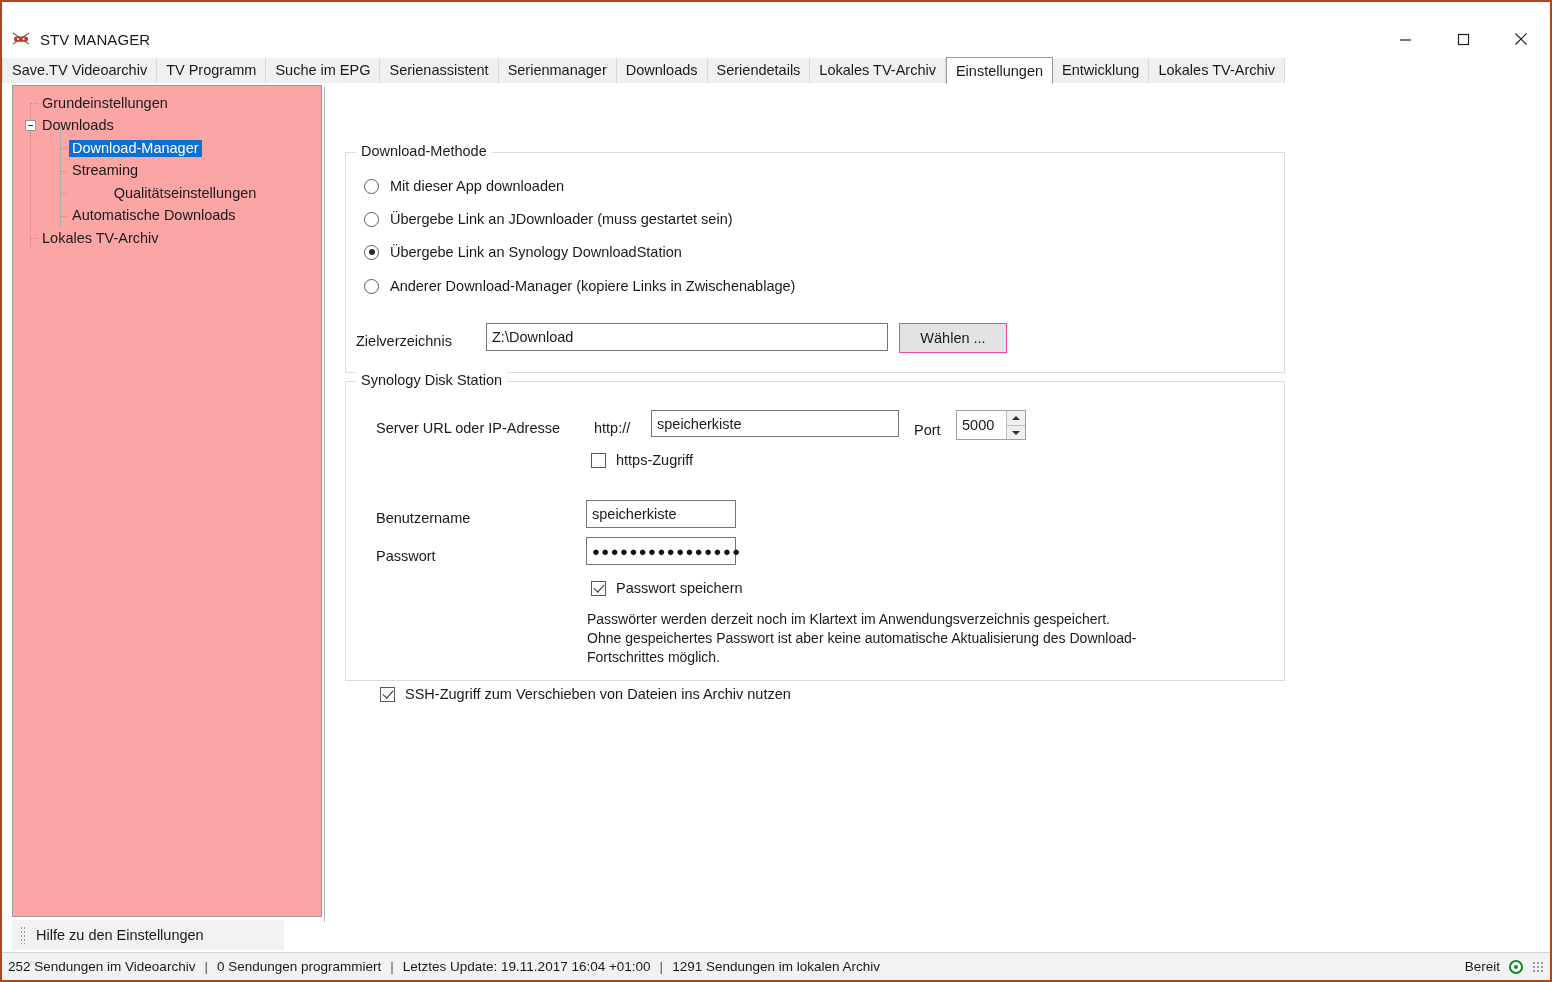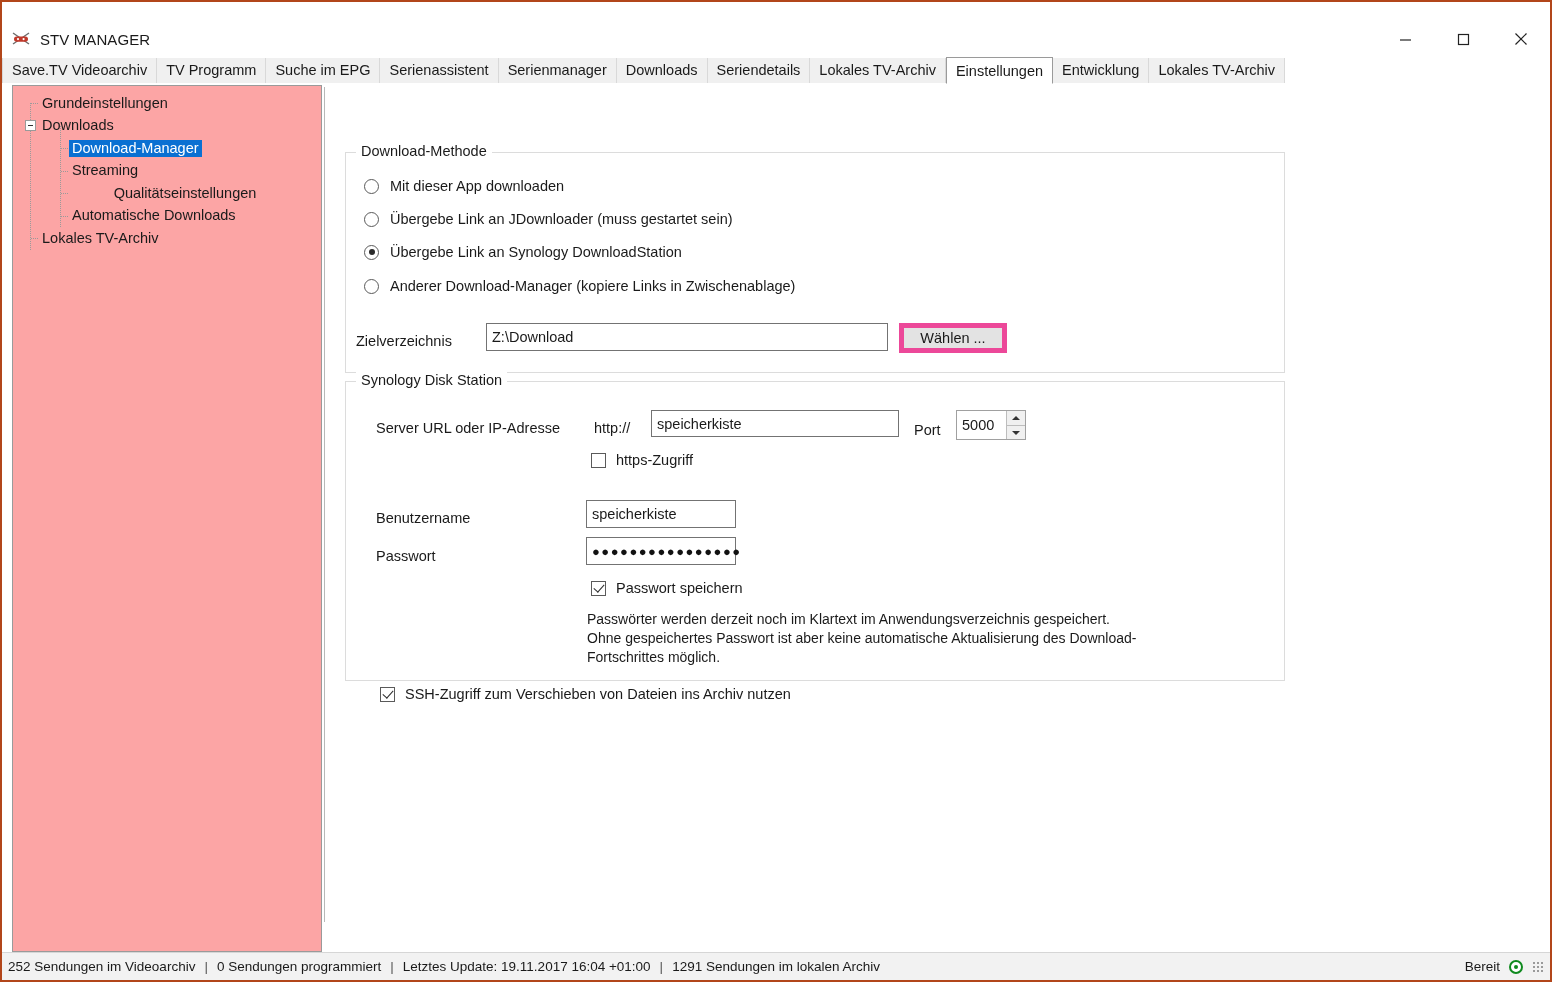--- a/index.html
+++ b/index.html
@@ -289,21 +289,21 @@
     color: #1a1a1a;
     display: flex;
     align-items: center;
     padding: 0 5px;
     font-family: "Liberation Sans", sans-serif;
   }
 
   .btn {
     position: absolute;
     background: #e3e3e3;
-    border: 5px solid #ec4899;
+    border: 1px solid #ec4899;
     font-size: 14.5px;
     color: #1a1a1a;
     display: flex;
     align-items: center;
     justify-content: center;
     cursor: default;
     font-family: "Liberation Sans", sans-serif;
   }
 
   .spin {
@@ -495,20 +495,24 @@
             <span class="dash-h" style="left:44px; width:8px;"></span>
             <span class="tlabel">Automatische Downloads</span>
           </div>
 
           <div class="trow t-indent-0" style="position:absolute;top:135px;left:0;right:0;">
             <span class="dash-h" style="left:14px; width:8px;"></span>
             <span class="tlabel">Lokales TV-Archiv</span>
           </div>
         </div>
       </div>
+      <div class="helpbar">
+        <span class="gripdots"></span>
+        <span>Hilfe zu den Einstellungen</span>
+      </div>
     </div>
 
     <div class="vsplit"></div>
 
     <div class="rightpane">
 
       <div class="groupbox" style="left:20px; top:24px; width:940px; height:221px;margin-top:45px;">
         <span class="gb-title">Download-Methode</span>
 
         <div class="radio-row" style="left:18px; top:25px;">

